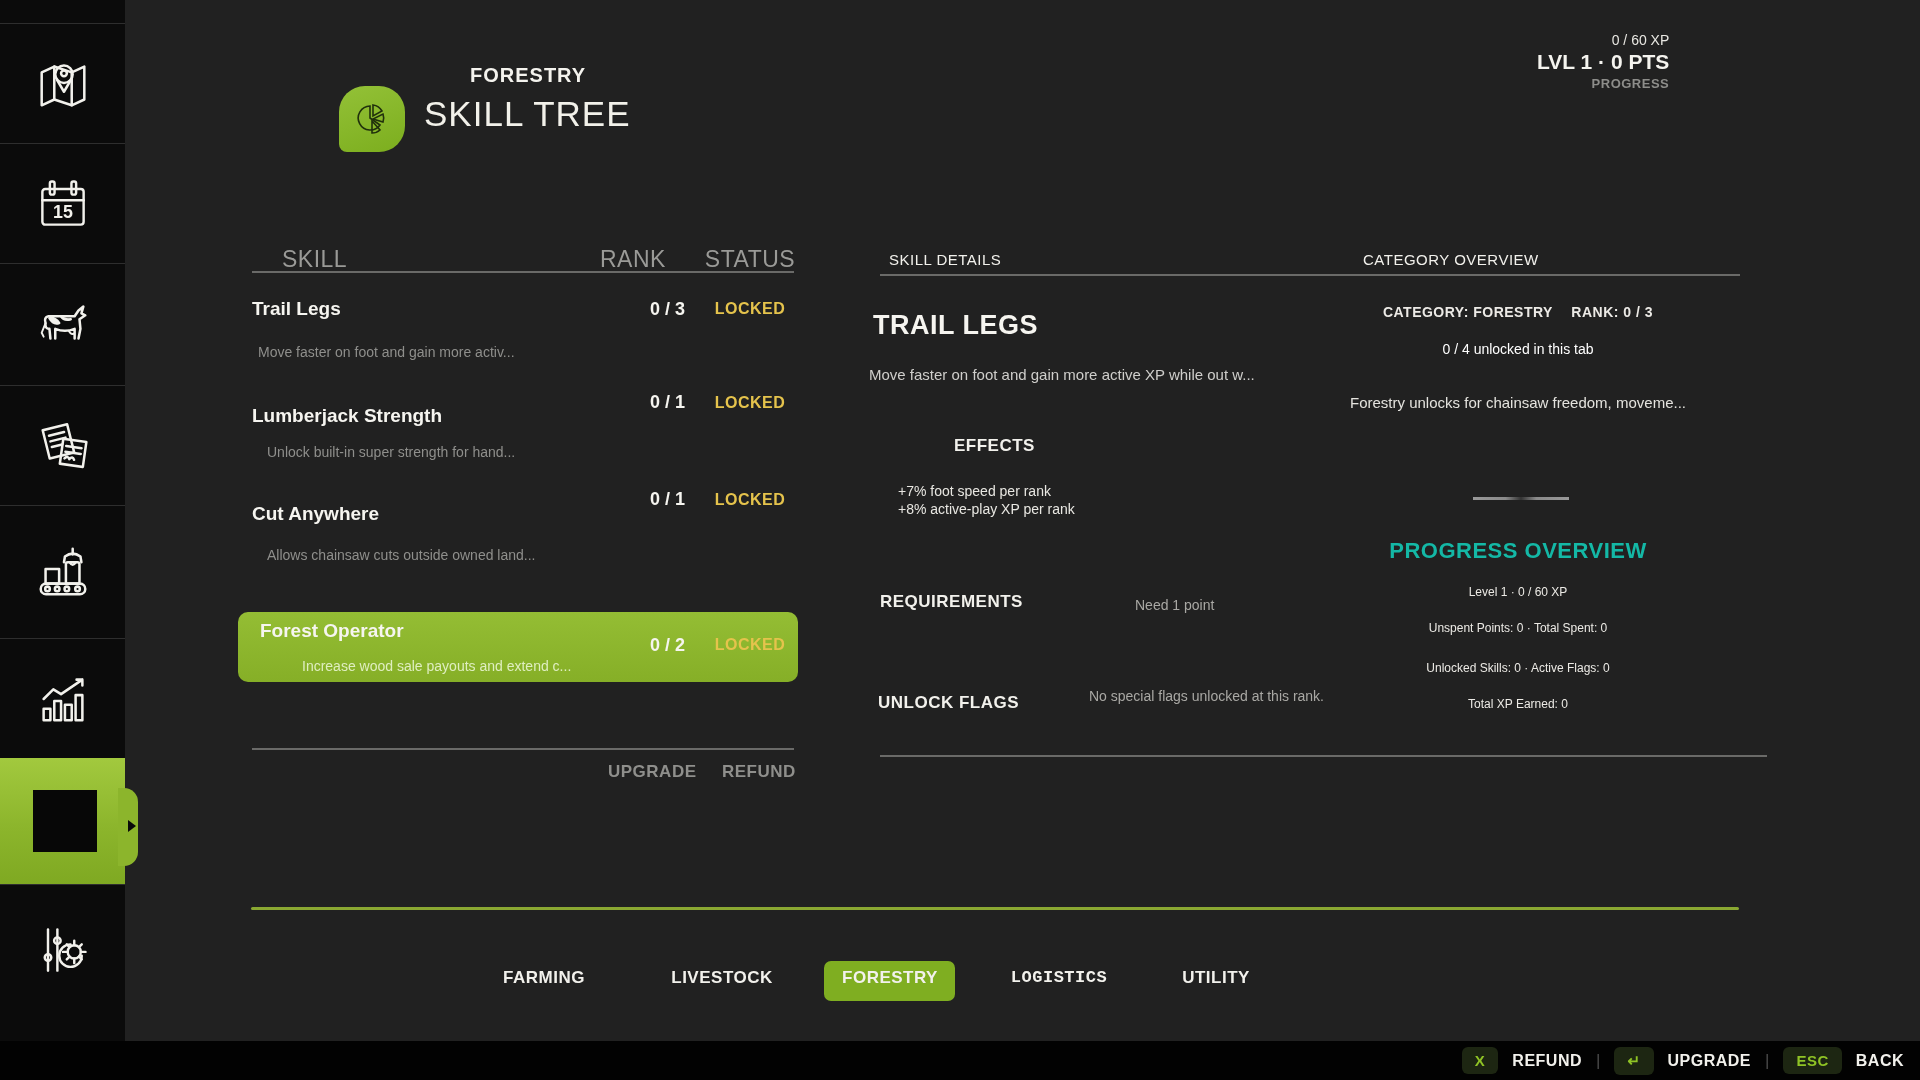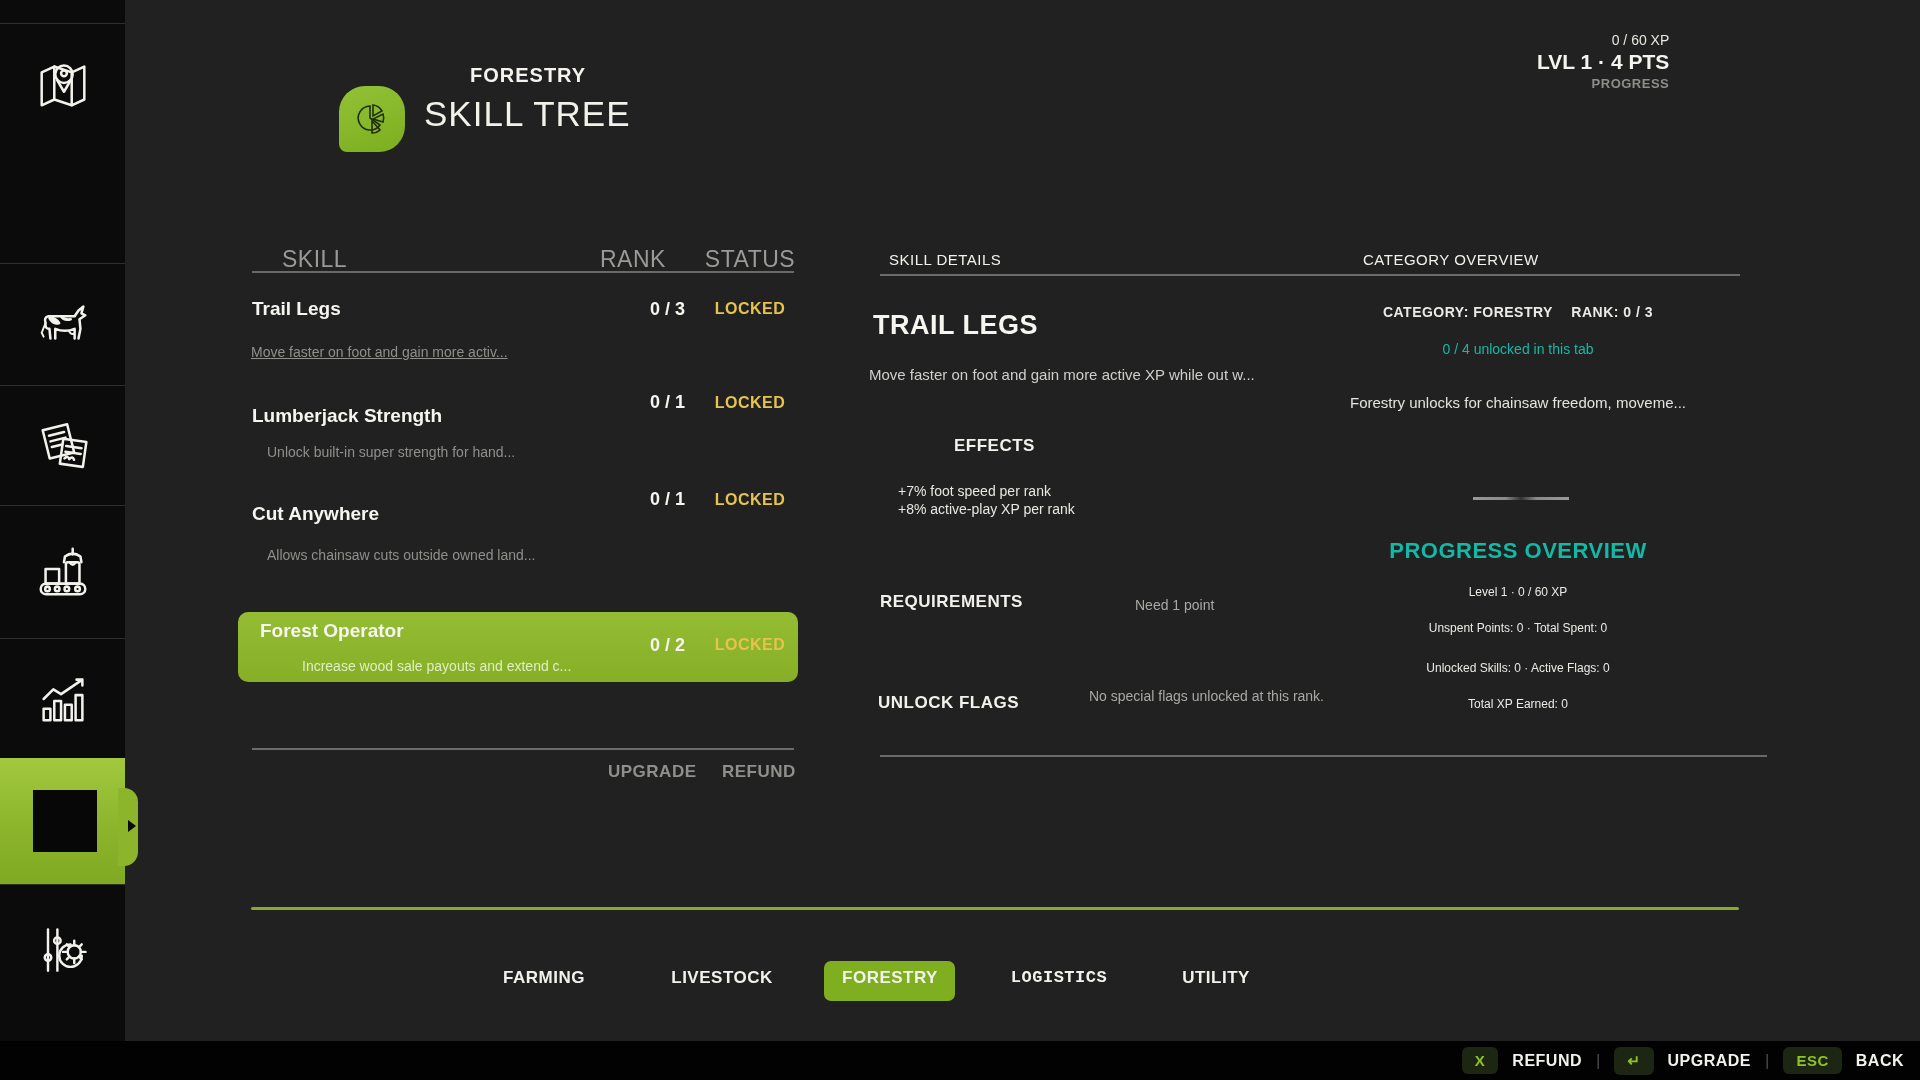--- a/index.html
+++ b/index.html
@@ -50,21 +50,21 @@
   .panel-hdr { font-size:15px; font-weight:normal; color:#f2f1ec; letter-spacing:0.5px; }
   #d-name { font-size:27px; font-weight:bold; color:#f6f5f0; letter-spacing:0.5px; }
   .d-desc { font-size:15px; color:#cfcecb; }
   .sec-title { font-size:17px; font-weight:bold; color:#f2f1ec; letter-spacing:0.5px; }
   .sec-value { font-size:14px; color:#a9a8a4; }
   .fx-line { font-size:14px; color:#e8e7e2; line-height:19px; }
 
   
   #cat-col { left:1283px; top:0; width:470px; text-align:center; }
   .cat-strong { font-size:14px; font-weight:bold; color:#eceae6; letter-spacing:0.5px; }
-  .cat-muted { font-size:14px; color:#14b8a6; }
+  .cat-muted { font-size:14px; color:#ffffff; }
   .cat-tag { font-size:15px; color:#e4e3de; }
   #dashes { left:1473px; top:497px; width:96px; height:3px;
             background:linear-gradient(90deg,#999 0%,#8a8a8a 34%,#333 50%,#8a8a8a 66%,#999 100%); }
   .ov-title { font-size:22px; font-weight:bold; color:#14b8a6; letter-spacing:0.5px; }
   .ov-line { font-size:12px; color:#eceae5; }
 
   
   .tab { position:absolute; top:968px; font-size:17px; font-weight:bold; color:#f2f1ec;
          letter-spacing:0.5px; transform:translateX(-50%); cursor:pointer; }
   #tab-active-bg { left:824px; top:961px; width:131px; height:40px; border-radius:7px; background:#7fae21; }
@@ -85,20 +85,29 @@
 
   <div id="sidebar" class="abs">
     <div class="side-cell" style="top:23px;height:120px;">
       <svg width="62" height="62" viewBox="0 0 64 64">
         <path d="M10 20 L23 14 L23 48 L10 54 Z"></path>
         <path d="M23 14 L41 20 L41 54 L23 48"></path>
         <path d="M41 20 L54 14 L54 48 L41 54"></path>
         <circle cx="33" cy="22" r="9"></circle>
         <circle cx="33" cy="21" r="3"></circle>
         <path d="M26 28 L33 40 L40 28"></path>
+      </svg>
+    </div>
+    <div class="side-cell" style="top:143px;height:120px;">
+      <svg width="60" height="60" viewBox="0 0 64 64">
+        <rect x="10" y="16" width="44" height="38" rx="3"></rect>
+        <rect x="18" y="8" width="5" height="14" rx="2"></rect>
+        <rect x="41" y="8" width="5" height="14" rx="2"></rect>
+        <line x1="10" y1="28" x2="54" y2="28"></line>
+        <text x="32" y="47" text-anchor="middle" font-size="19" font-weight="bold" fill="#f2f1ec" stroke="none" font-family="Liberation Sans, sans-serif">15</text>
       </svg>
     </div>
     <div class="side-cell" style="top:263px;height:122px;">
       <svg width="64" height="62" viewBox="0 0 64 64">
         <path d="M14 30 Q12 24 17 23 L44 23 L48 17 L53 13 L51 20 L55 22 L49 26 L50 36 L48 46 M44 46 L44 36 Q34 40 24 36 L24 46 M19 46 L18 36 Q13 36 14 30"></path>
         <path d="M14 30 L10 40 M10 40 L12 44" stroke-width="2"></path>
         <path d="M30 23 Q33 28 40 26" fill="#f2f1ec"></path>
         <path d="M18 25 Q22 32 28 30 Q24 24 18 25" fill="#f2f1ec"></path>
         <path d="M38 38 q2 4 5 3" stroke-width="2"></path>
       </svg>
@@ -165,33 +174,33 @@
       <path d="M23 8 a12 12 0 0 1 9 6 L23 19 Z"></path>
       <path d="M33 17 a12 12 0 0 1 0 8 L23 22 Z"></path>
       <path d="M22 24 l8 9 a12 12 0 0 1 -8 3 Z"></path>
     </svg>
   </div>
   <div id="hdr-cat" class="abs">FORESTRY</div>
   <div id="hdr-title" class="abs">SKILL TREE</div>
 
   <div id="xp-block" class="abs">
     <div id="xp-line">0 / 60 XP</div>
-    <div id="lvl-line">LVL 1 · 4 PTS</div>
+    <div id="lvl-line">LVL 1 · 0 PTS</div>
     <div id="prog-lbl">PROGRESS</div>
   </div>
 
   <div class="abs col-hdr" style="left:282px; top:246px;">SKILL</div>
   <div class="abs col-hdr" style="left:600px; top:246px; width:85px; text-align:left;">RANK</div>
   <div class="abs col-hdr" style="left:695px; top:246px; width:110px; text-align:center;">STATUS</div>
   <div class="hline" style="left:252px; top:271px; width:542px;"></div>
 
   <div class="abs skill-name" style="left:252px; top:298px;">Trail Legs</div>
   <div class="abs skill-rank" style="left:600px; top:299px;">0 / 3</div>
   <div class="abs skill-status" style="left:695px; top:300px;">LOCKED</div>
-  <div class="abs skill-desc" style="left:251px; top:344px;text-decoration:underline;">Move faster on foot and gain more activ...</div>
+  <div class="abs skill-desc" style="left:258px; top:344px;">Move faster on foot and gain more activ...</div>
 
   <div class="abs skill-name" style="left:252px; top:405px;">Lumberjack Strength</div>
   <div class="abs skill-rank" style="left:600px; top:392px;">0 / 1</div>
   <div class="abs skill-status" style="left:695px; top:394px;">LOCKED</div>
   <div class="abs skill-desc" style="left:267px; top:444px;">Unlock built-in super strength for hand...</div>
 
   <div class="abs skill-name" style="left:252px; top:503px;">Cut Anywhere</div>
   <div class="abs skill-rank" style="left:600px; top:489px;">0 / 1</div>
   <div class="abs skill-status" style="left:695px; top:491px;">LOCKED</div>
   <div class="abs skill-desc" style="left:267px; top:547px;">Allows chainsaw cuts outside owned land...</div>

